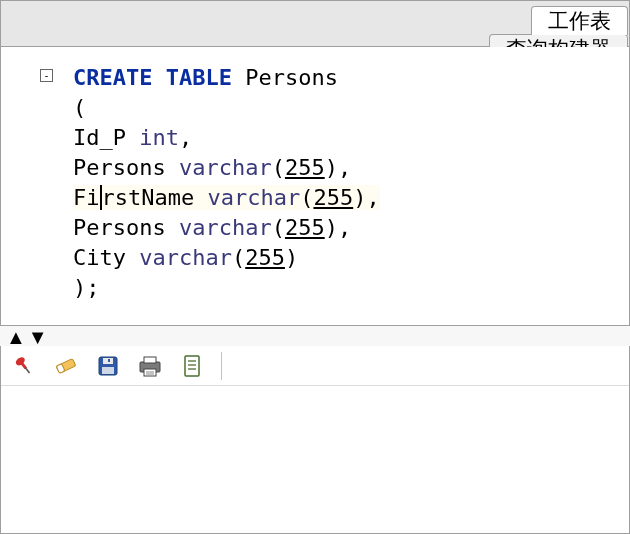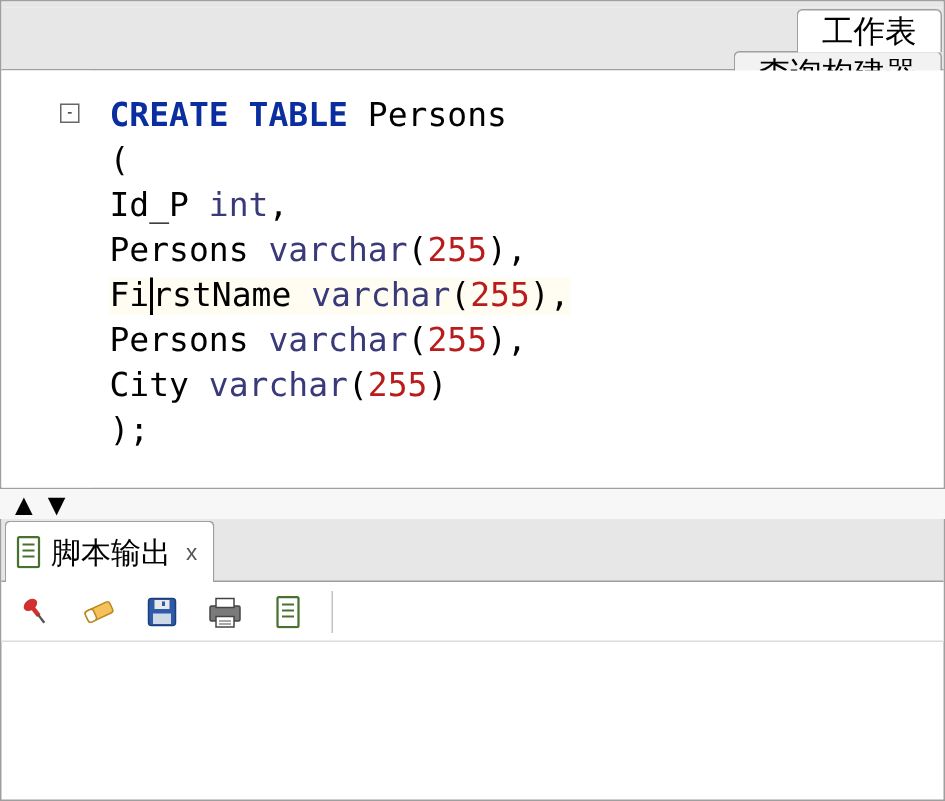--- a/index.html
+++ b/index.html
@@ -10,21 +10,21 @@
     .tab { height:41px; padding:0 16px; display:flex; align-items:center; font-size:21px; border:1px solid #9f9f9f; border-bottom:none; background:#f2f2f2; border-radius:4px 4px 0 0; margin:0 1px; }
     .tab.active { background:#fff; position:relative; top:1px; }
     .editor-wrap { flex:1; display:flex; overflow:hidden; background:#fff; }
     .gutter { width:60px; background:#fff; padding-top:16px; display:flex; flex-direction:column; align-items:flex-end; }
     .fold { width:13px; height:13px; border:1px solid #666; font-size:10px; line-height:11px; text-align:center; margin-right:8px; margin-top:6px; background:#fff; font-family:monospace; }
     .code { flex:1; padding:16px 8px 8px 12px; font-family:"DejaVu Sans Mono","Courier New",monospace; font-size:22px; line-height:30px; white-space:pre; overflow:hidden; }
     .code .cur { border-left:2px solid #000; }
     .code .hl-line { background:#fffdf2; display:inline; }
     .kw { color:#0a2ea0; font-weight:bold; }
     .typ { color:#3a3a7a;margin-top:45px; }
-    .num { color:#b91c1c; }
+    .num { color:#000000;text-decoration:underline; }
     .scroll-affordance { height:20px; padding-left:6px; font-size:20px; letter-spacing:2px; color:#000; }
     .bottom-area { width:100%; height:188px; background:#fff; border:1px solid #9f9f9f; border-top:none; display:flex; flex-direction:column; }
     .bottom-tabbar { height:42px; background:#e7e7e7; border-bottom:1px solid #9f9f9f; display:flex; align-items:flex-end; padding-left:2px; }
     .bottom-tab { height:41px; background:#fff; border:1px solid #9f9f9f; border-bottom:none; border-radius:4px 4px 0 0; display:flex; align-items:center; padding:0 10px 0 6px; font-size:20px; gap:6px; position:relative; top:1px; }
     .doc-icon { width:18px; height:22px; display:flex; align-items:center; justify-content:center; }
     .doc-icon svg { display:block; }
     .close-x { font-size:15px; color:#555; margin-left:4px; }
     .toolbar { height:40px; background:#fff; display:flex; align-items:center; padding-left:10px; gap:16px; font-size:21px; border-bottom:1px solid #dcdcdc; }
     .tb-sep { width:4px; height:28px; border-left:1px solid #c2c2c2; border-right:1px solid #fff; }
     .tb-icon { width:26px; height:26px; display:flex; align-items:center; justify-content:center; }
@@ -53,34 +53,20 @@
 <span class="hl-line"><span>Fi</span><span class="cur"></span><span>rstName</span> <span class="typ">varchar</span><span>(</span><span class="num">255</span><span>)</span><span>,</span></span>
 <span>Persons</span> <span class="typ">varchar</span><span>(</span><span class="num">255</span><span>)</span><span>,</span>
 <span>City</span> <span class="typ">varchar</span><span>(</span><span class="num">255</span><span>)</span>
 <span>);</span></div>
   </div>
 </div>
 
 <div class="scroll-affordance">▲▼</div>
 
 <div class="bottom-area">
-  <div class="bottom-tabbar">
-    <div class="bottom-tab">
-      <span class="doc-icon">
-        <svg width="18" height="22" viewBox="0 0 18 22">
-            <rect x="2" y="1" width="14" height="20" rx="1" fill="#fff" stroke="#4a7030" stroke-width="1.5"></rect>
-            <line x1="5" y1="6" x2="13" y2="6" stroke="#4a7030" stroke-width="1.3"></line>
-            <line x1="5" y1="10" x2="13" y2="10" stroke="#4a7030" stroke-width="1.3"></line>
-            <line x1="5" y1="14" x2="13" y2="14" stroke="#4a7030" stroke-width="1.3"></line>
-          </svg>
-      </span>
-      <span>脚本输出</span>
-      <span class="close-x">x</span>
-    </div>
-  </div>
   <div class="toolbar">
     <span class="tb-icon">
       <svg width="22" height="22" viewBox="0 0 22 22">
           <g transform="rotate(-38 11 11)">
             <ellipse cx="11" cy="5" rx="5" ry="3.5" fill="#d32f2f"></ellipse>
             <rect x="9.5" y="6" width="3" height="8" fill="#d32f2f"></rect>
             <rect x="10.2" y="13" width="1.6" height="7" fill="#555"></rect>
           </g>
         </svg>
     </span>

